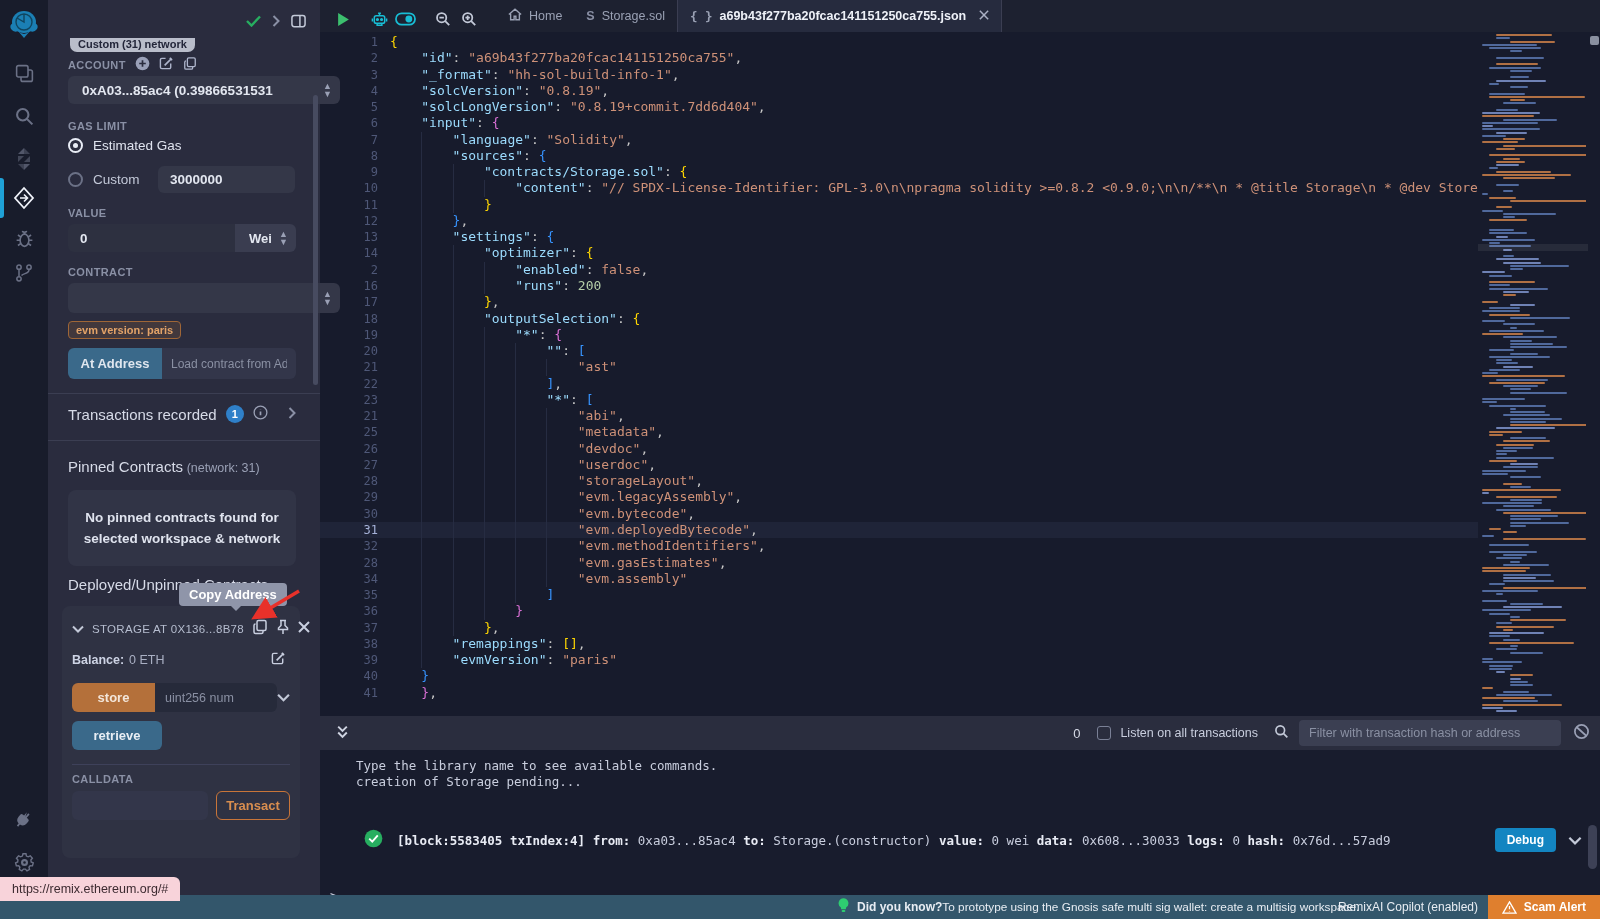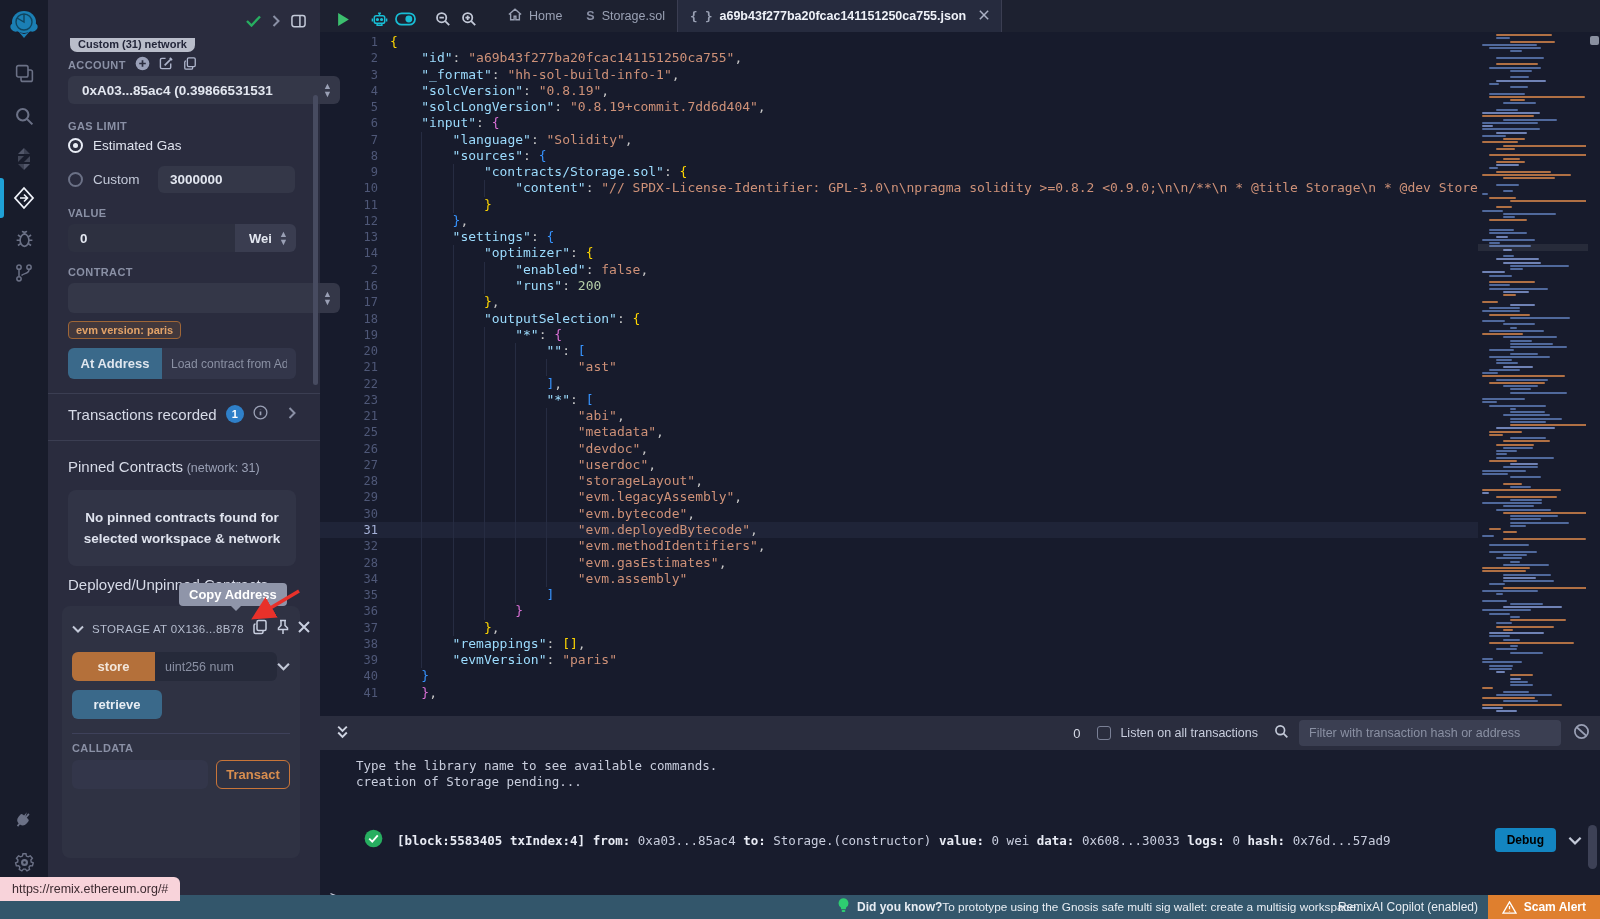--- a/index.html
+++ b/index.html
@@ -72,21 +72,21 @@
   #vscroll-thumb { position:absolute; right:1px; top:2px; width:9px; height:9px; background:#8a90a0; border-radius:2px; }
   
   #termbar { position:absolute; left:0; top:716px; right:0; height:34px; background:#2a2d3e; display:flex; align-items:center; }
   #terminal { position:absolute; left:0; top:750px; right:0; height:145px; background:#181c2d;
     font-family:"DejaVu Sans Mono",monospace; font-size:12.5px; color:#c9cede; }
   .term-line { padding-left:36px; line-height:16px; }
   .tb { font-weight:bold; color:#e8ebf4; }
   #term-scroll { position:absolute; right:3px; top:75px; width:9px; height:44px; background:#3d4156; border-radius:5px; }
   .chk { width:14px; height:14px; border:1px solid #7a8096; border-radius:3px; background:transparent; }
   #filter-inp { width:262px; height:26px; background:#3b3f52; border:0; border-radius:4px; padding:0 10px; color:#d6dae6; font-size:12.5px; }
-  .debug-btn { background:#1385c1; color:#000000; border:0; border-radius:4px; font-weight:bold; font-size:12px; padding:5px 12px; }
+  .debug-btn { background:#1385c1; color:#ffffff; border:0; border-radius:4px; font-weight:bold; font-size:12px; padding:5px 12px; }
   
   #statusbar { position:absolute; left:0; top:895px; width:1600px; height:24px; background:#33566b; color:#e8edf3; font-size:12px; display:flex; align-items:center; z-index:20; }
   #scam { position:absolute; right:0; top:0; height:24px; background:#df7f2e; color:#fff; font-weight:bold; display:flex; align-items:center; gap:7px; padding:0 14px; }
   #url-tip { position:absolute; left:0; top:877px; height:24px; background:#f8d3da; color:#3c2a30; font-size:12.5px;
     display:flex; align-items:center; padding:0 12px; border-radius:0 6px 0 0; z-index:30; }
   .muted { color:#9aa0b5; }
   svg { flex:none; }
 </style>
 </head>
 <body>
@@ -272,20 +272,28 @@
         <span style="font-size:11.5px; color:#b6bdcf; letter-spacing:.3px; white-space:nowrap;">STORAGE AT 0X136...8B78</span>
         <span style="color:#c9cfe0; margin-left:auto;"><svg width="16" height="16" viewBox="0 0 16 16" fill="none" stroke="currentColor" stroke-width="1.5">
               <rect x="5" y="1.5" width="9" height="10" rx="1.5"></rect>
               <path d="M11 11.5 v1.5 a1.5 1.5 0 0 1 -1.5 1.5 H3.5 A1.5 1.5 0 0 1 2 13 V6.5 A1.5 1.5 0 0 1 3.5 5"></path>
             </svg></span>
         <span style="color:#c9cfe0;"><svg width="14" height="16" viewBox="0 0 14 16" fill="none" stroke="currentColor" stroke-width="1.5">
               <path d="M4 1.5 h6 M5 1.5 v5 l-2.5 2.5 v1.5 h9 V9 L9 6.5 v-5 M7 10.5 V15"></path>
             </svg></span>
         <span style="color:#c9cfe0;"><svg width="12" height="12" viewBox="0 0 12 12" fill="none" stroke="currentColor" stroke-width="2">
               <path d="M1 1 L11 11 M11 1 L1 11"></path>
+            </svg></span>
+      </div>
+      <div style="display:flex; align-items:center; padding:13px 14px 0 10px;">
+        <span style="font-size:12.5px; font-weight:bold; color:#cdd3e4;">Balance:</span>
+        <span style="font-size:12.5px; color:#aab0c4; margin-left:5px;">0 ETH</span>
+        <span style="color:#c9cfe0; margin-left:auto;"><svg width="15" height="15" viewBox="0 0 16 16" fill="none" stroke="currentColor" stroke-width="1.5">
+              <path d="M7 2.5 H3 a1.5 1.5 0 0 0 -1.5 1.5 v8 A1.5 1.5 0 0 0 3 13.5 h8 a1.5 1.5 0 0 0 1.5 -1.5 V8"></path>
+              <path d="M6 10 L13.5 2.5 M11.5 2 L14 4.5" stroke-width="1.7"></path>
             </svg></span>
       </div>
       <div style="display:flex; align-items:center; margin:14px 10px 0 10px;">
         <button class="btn-orange" style="width:90px; height:29px;">store</button>
         <input class="inp" style="height: 29px; width: 122px; border-radius: 0px 6px 6px 0px; background: rgb(38, 42, 58); padding: 0px 10px; font-size: 12.5px;" placeholder="uint256 num">
         <span style="color:#c3c9d8; margin-left:auto;"><svg width="13" height="9" viewBox="0 0 12 8" fill="none" stroke="currentColor" stroke-width="2">
               <path d="M1 1.5 L6 6.5 L11 1.5"></path>
             </svg></span>
       </div>
       <button class="btn-teal2" style="width:90px; height:29px; margin:9px 0 0 10px;">retrieve</button>

